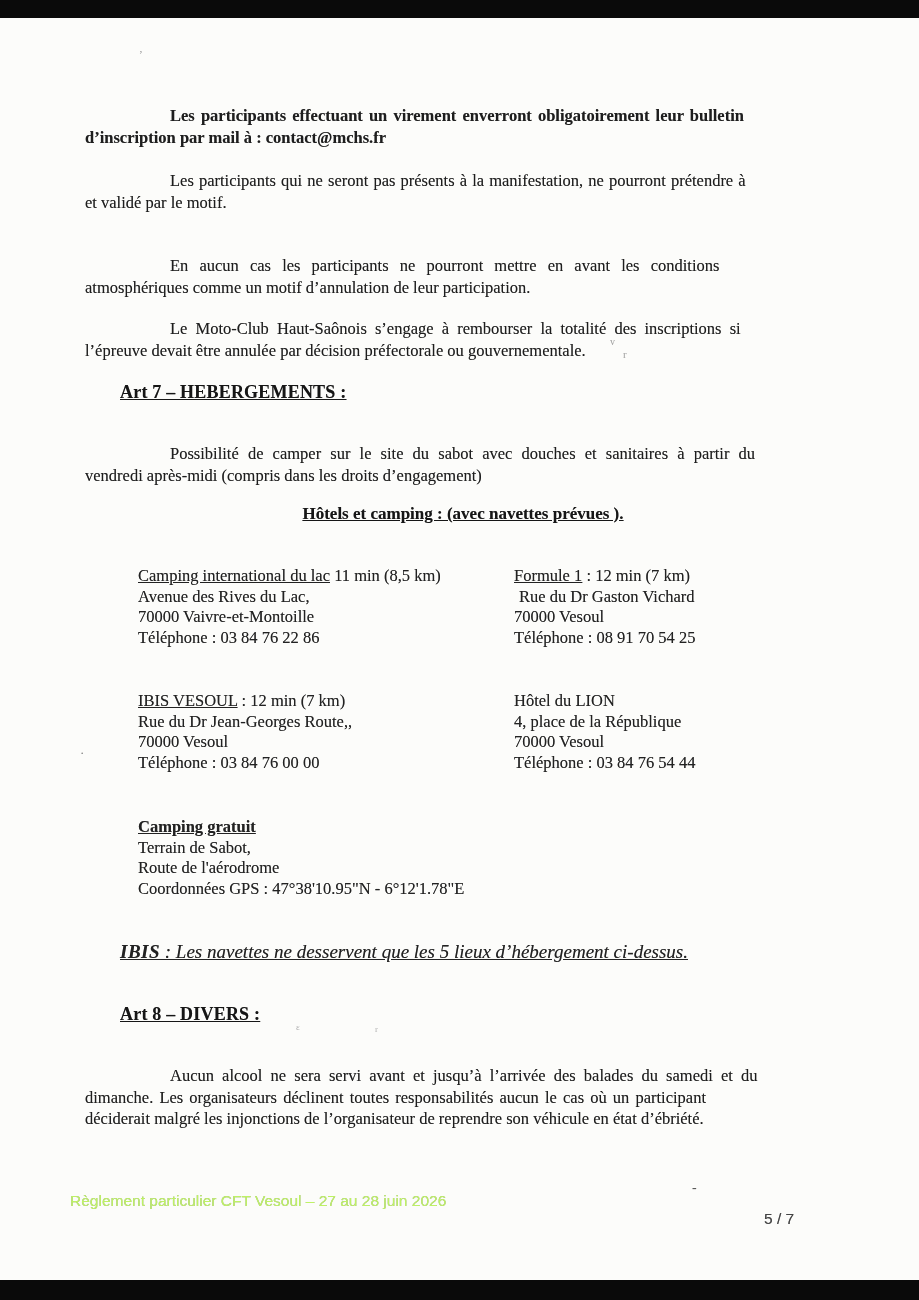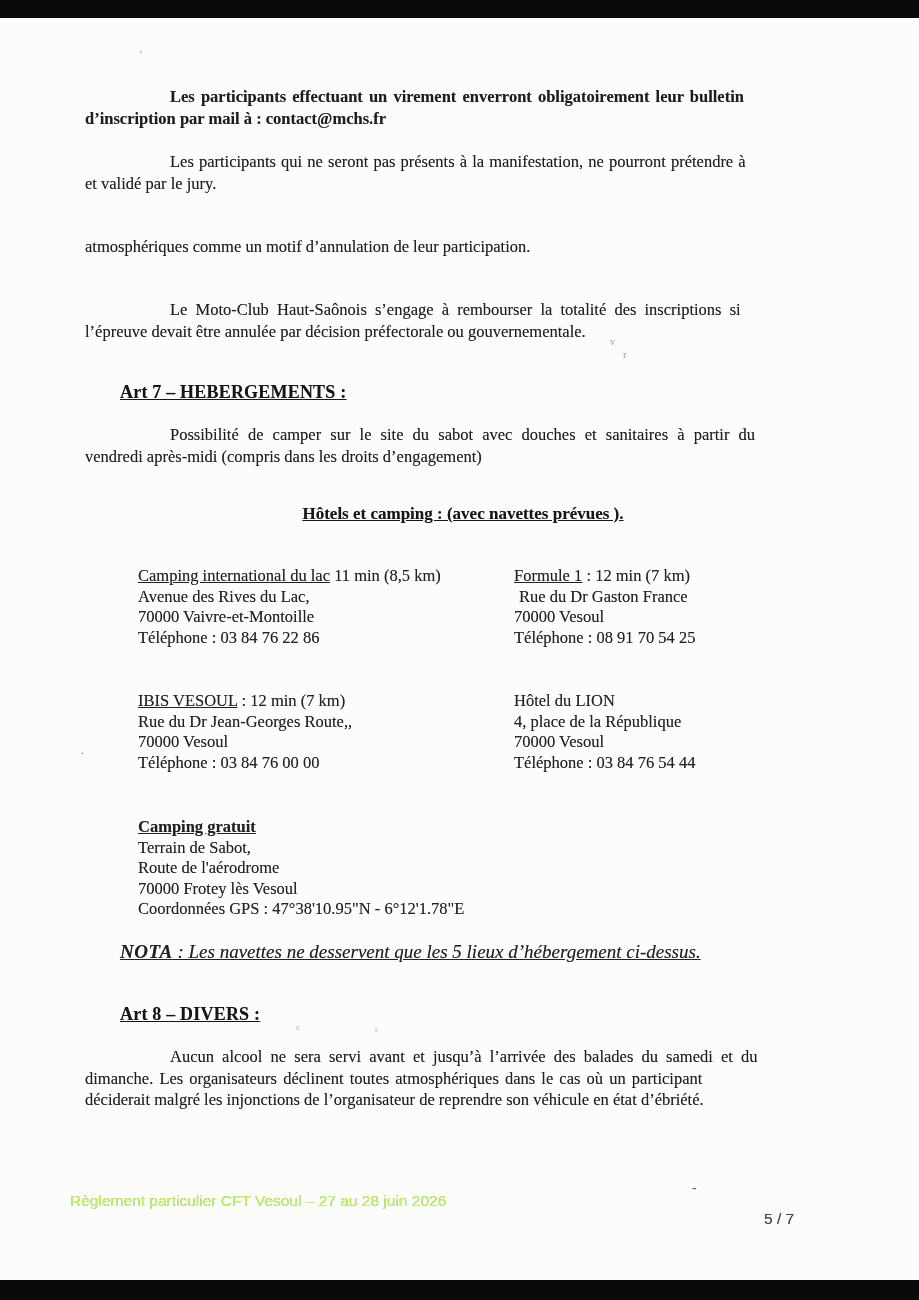--- a/index.html
+++ b/index.html
@@ -13,21 +13,21 @@
   .frame-bar{position:absolute;left:0;width:919px;background:#0a0a0a;}
   #frame-top{top:0;height:18px;}
   #frame-bottom{top:1280px;height:20px;}
   .page{
     position:absolute;left:0;top:18px;width:919px;height:1262px;
     background:#fcfcfa;
   }
   .blk{position:absolute;color:#1e1e1e;}
   .para{left:85px;width:756px;font-size:16.5px;line-height:21.5px;}
   .para .ln{white-space:nowrap;}
-  .indent{padding-left:85px;}
+  .indent{padding-left:85px;margin-top:19px;}
   .bold{font-weight:bold;}
   .ws1{word-spacing:1px;}  .ws15{word-spacing:1.5px;} .ws2{word-spacing:2px;}  .ws4{word-spacing:4px;}   .ws5{word-spacing:5px;}
   .ws7{word-spacing:7px;}
   .art-heading{
     left:120px;font-size:18px;font-weight:bold;
     text-decoration:underline;color:#161616;letter-spacing:.2px;
   }
   .subheading{
     left:85px;width:756px;text-align:center;font-size:17px;font-weight:bold;color:#161616;
   }
@@ -58,24 +58,25 @@
   <div class="frame-bar" id="frame-top"></div>
   <div class="frame-bar" id="frame-bottom"></div>
 
   <div class="blk para bold" style="top:86px;">
     <div class="ln indent ws2">Les participants effectuant un virement enverront obligatoirement leur bulletin</div>
     <div class="ln">d’inscription par mail à : contact@mchs.fr</div>
   </div>
 
   <div class="blk para" style="top:151px;">
     <div class="ln indent ws1">Les participants qui ne seront pas présents à la manifestation, ne pourront prétendre à</div>
-    <div class="ln">et validé par le jury.</div>
+    <div class="ln">et validé par le motif.</div>
   </div>
 
   <div class="blk para" style="top:236px;">
+    <div class="ln indent ws7">En aucun cas les participants ne pourront mettre en avant les conditions</div>
     <div class="ln">atmosphériques comme un motif d’annulation de leur participation.</div>
   </div>
 
   <div class="blk para" style="top:299px;">
     <div class="ln indent ws4">Le Moto-Club Haut-Saônois s’engage à rembourser la totalité des inscriptions si</div>
     <div class="ln">l’épreuve devait être annulée par décision préfectorale ou gouvernementale.</div>
   </div>
 
   <div class="blk art-heading" style="top:382px;">Art 7 – HEBERGEMENTS :</div>
 
@@ -90,21 +91,21 @@
 
   <div class="blk acc" style="left:122px;top:566px;">
     <div><span class="name">Camping international du lac</span><span> 11 min (8,5 km)</span></div>
     <div>Avenue des Rives du Lac,</div>
     <div>70000 Vaivre-et-Montoille</div>
     <div>Téléphone : 03 84 76 22 86</div>
   </div>
 
   <div class="blk acc" style="left:498px;top:566px;">
     <div><span class="name">Formule 1</span><span> : 12 min (7 km)</span></div>
-    <div style="padding-left:5px;">Rue du Dr Gaston France</div>
+    <div style="padding-left:5px;">Rue du Dr Gaston Vichard</div>
     <div>70000 Vesoul</div>
     <div>Téléphone : 08 91 70 54 25</div>
   </div>
 
   <div class="blk acc" style="left:122px;top:691px;">
     <div><span class="name">IBIS VESOUL</span><span> : 12 min (7 km)</span></div>
     <div>Rue du Dr Jean-Georges Route,,</div>
     <div>70000 Vesoul</div>
     <div>Téléphone : 03 84 76 00 00</div>
   </div>
@@ -113,33 +114,32 @@
     <div><span class="name">Hôtel du LION</span><span></span></div>
     <div>4, place de la République</div>
     <div>70000 Vesoul</div>
     <div>Téléphone : 03 84 76 54 44</div>
   </div>
 
   <div class="blk acc bold-name" style="left:122px;top:817px;">
     <div><span class="name">Camping gratuit</span><span></span></div>
     <div>Terrain de Sabot,</div>
     <div>Route de l'aérodrome</div>
-    <div>70000 Frotey lès Vesoul</div>
     <div>Coordonnées GPS : 47°38'10.95"N - 6°12'1.78"E</div>
   </div>
 
   <div class="blk nota" style="top:941px;">
-    <span class="inner"><span class="nota-label">NOTA</span><span> : Les navettes ne desservent que les 5 lieux d’hébergement ci-dessus.</span></span>
+    <span class="inner"><span class="nota-label">IBIS</span><span> : Les navettes ne desservent que les 5 lieux d’hébergement ci-dessus.</span></span>
   </div>
 
   <div class="blk art-heading" style="top:1004px;">Art 8 – DIVERS :</div>
 
   <div class="blk para" style="top:1046px;">
     <div class="ln indent ws4">Aucun alcool ne sera servi avant et jusqu’à l’arrivée des balades du samedi et du</div>
-    <div class="ln ws2">dimanche. Les organisateurs déclinent toutes atmosphériques dans le cas où un participant</div>
+    <div class="ln ws2">dimanche. Les organisateurs déclinent toutes responsabilités aucun le cas où un participant</div>
     <div class="ln">déciderait malgré les injonctions de l’organisateur de reprendre son véhicule en état d’ébriété.</div>
   </div>
 
   <div class="blk footer-text" style="left:70px;top:1192px;">Règlement particulier CFT Vesoul – 27 au 28 juin 2026</div>
   <div class="blk footer-text" style="left:764px;top:1210px;color:#444;">5 / 7</div>
 
   <span class="artifact" style="left:139px;top:48px;font-size:11px;color:#8d8d8d;">’</span>
   <span class="artifact" style="left:610px;top:336px;font-size:10px;color:#9c9c9c;">v</span>
   <span class="artifact" style="left:623px;top:348px;font-size:11px;color:#a0a0a0;">r</span>
   <span class="artifact" style="left:80px;top:745px;font-size:13px;color:#7e7e7e;">·</span>

